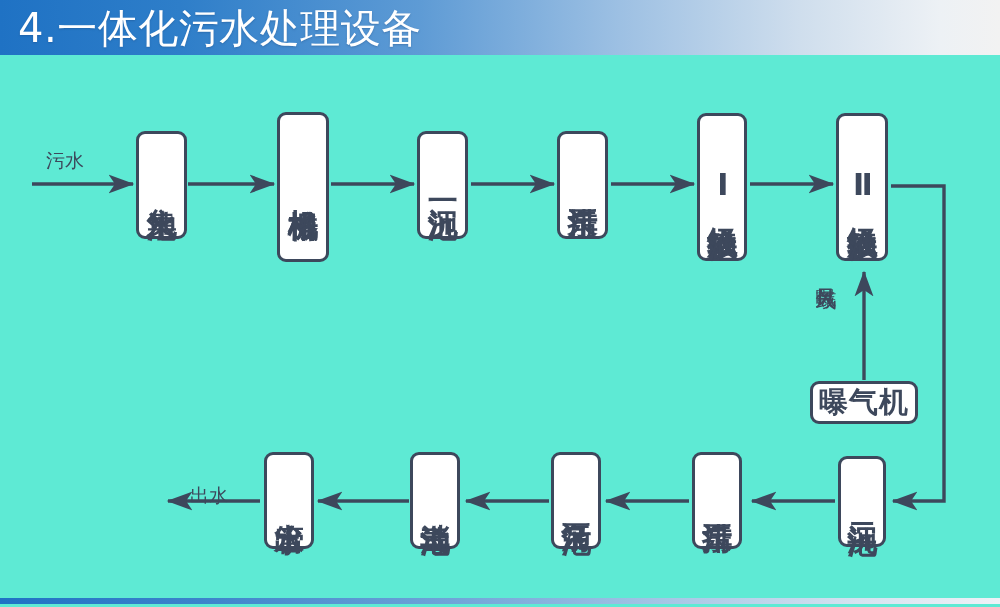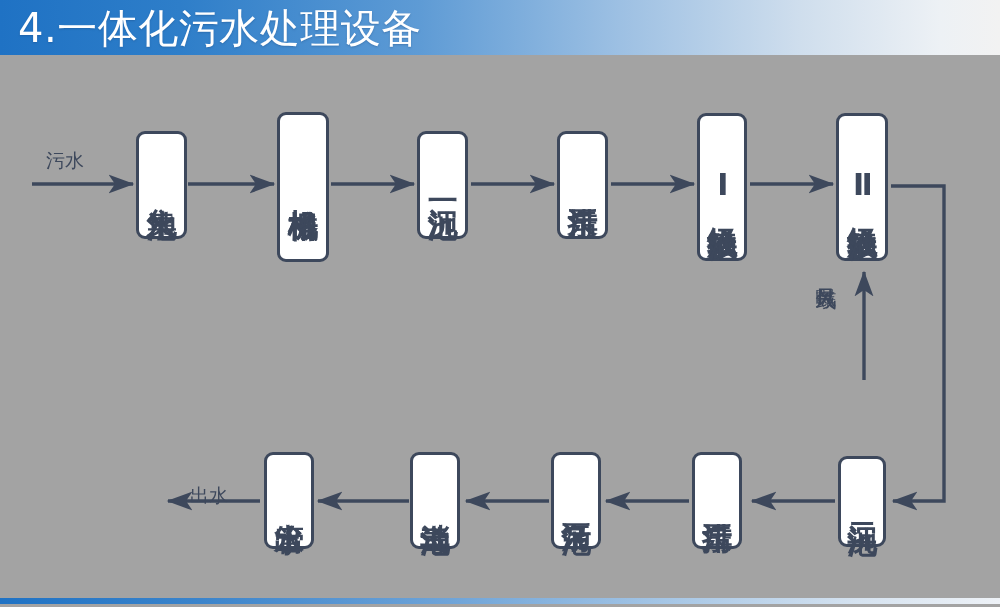--- a/index.html
+++ b/index.html
@@ -12,21 +12,21 @@
     height: 607px;
     background: #f2f2f2;
     font-family: "DejaVu Sans", "Liberation Sans", sans-serif;
     overflow: hidden;
   }
 
   #slide {
     position: relative;
     width: 1000px;
     height: 607px;
-    background: #a3a3a3;
+    background: #5eead4;
   }
 
   
   .title-banner {
     position: absolute;
     left: 0;
     top: 0;
     width: 1000px;
     height: 55px;
     background: linear-gradient(to right,
@@ -179,20 +179,23 @@
   </div>
 
   <div class="node" style="left:697px; top:113px; width:50px; height:148px;">
     <span class="vtext">Ⅰ级接触池</span>
   </div>
 
   <div class="node" style="left:836px; top:113px; width:52px; height:148px;">
     <span class="vtext">Ⅱ级接触池</span>
   </div>
 
+  <div class="node" style="left:810px; top:381px; width:108px; height:43px;">
+    <span class="htext">曝气机</span>
+  </div>
 
   <div class="node" style="left:264px; top:452px; width:50px; height:97px;">
     <span class="vtext">出水管</span>
   </div>
 
   <div class="node" style="left:410px; top:452px; width:50px; height:97px;">
     <span class="vtext">消毒池</span>
   </div>
 
   <div class="node" style="left:551px; top:452px; width:50px; height:97px;">

